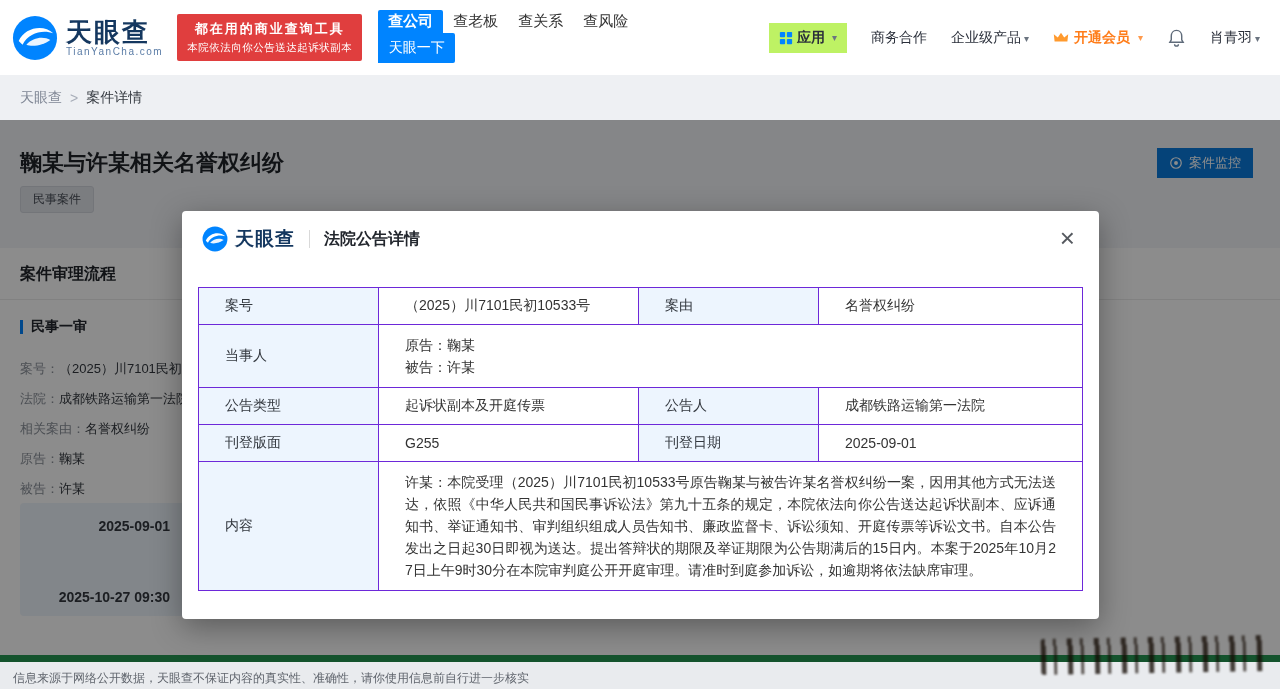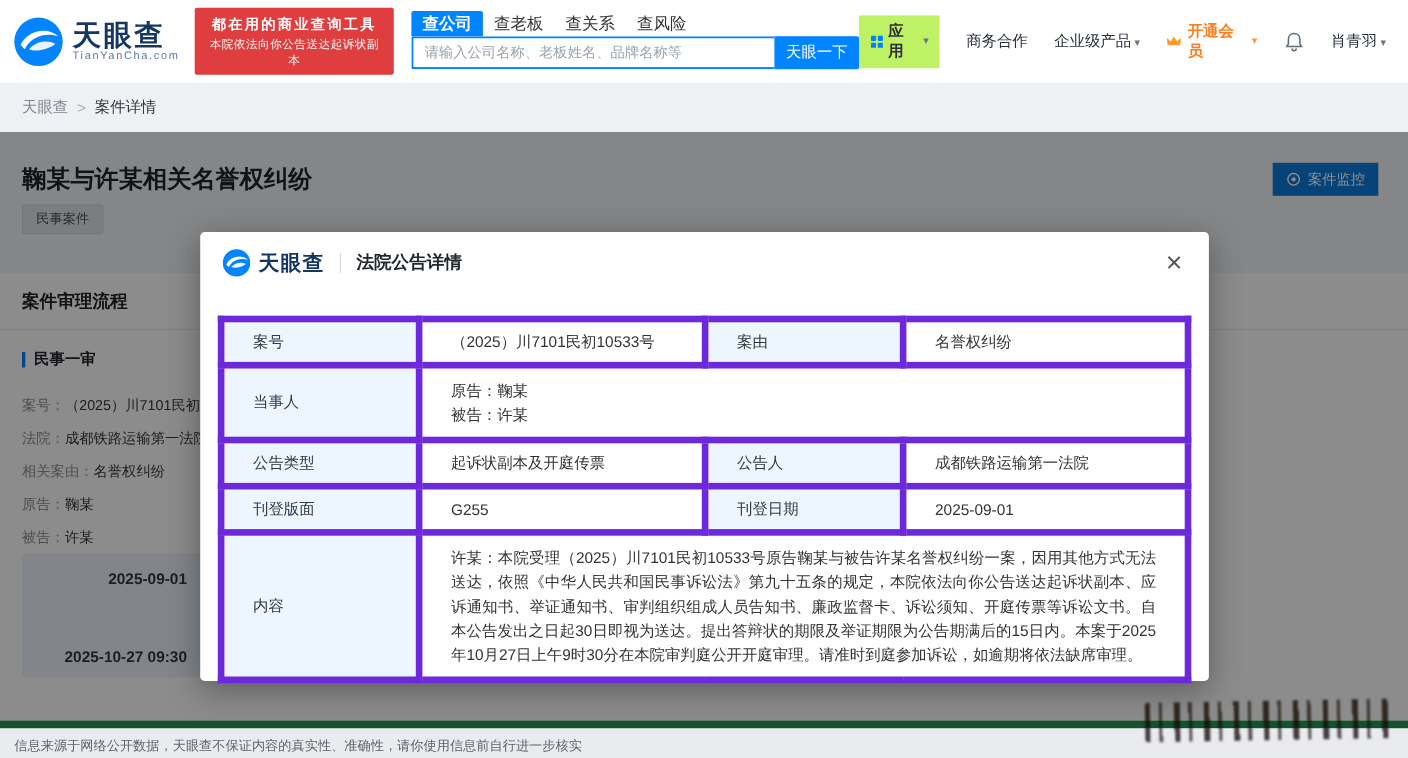--- a/index.html
+++ b/index.html
@@ -67,21 +67,21 @@
 
   .modal { position:absolute; left:182px; top:211px; width:917px; height:408px; background:#fff; border-radius:4px; box-shadow:0 8px 30px rgba(0,0,0,0.35); z-index:50; }
   .modal-header { display:flex; align-items:center; height:56px; padding:0 20px; }
   .m-logo { width:26px; height:26px; }
   .m-brand { font-size:19px; font-weight:800; color:#14375f; letter-spacing:1px; margin-left:7px; }
   .m-divider { width:1px; height:18px; background:#d9d9d9; margin:0 14px; }
   .m-title { font-size:16px; font-weight:700; color:#23272e; }
   .m-close { position:absolute; right:20px; top:13px; font-size:26px; font-weight:300; color:#55595f; cursor:pointer; line-height:28px; padding:0 4px; }
   .modal-body { padding:20px 16px 16px; }
   .detail-table { width:100%; border-collapse:collapse; table-layout:fixed; font-size:14px; color:#333; }
-  .detail-table td { border:6px solid #6d28d9; padding:9px 26px; vertical-align:middle; word-break:break-all; }
+  .detail-table td { border:1px solid #6d28d9; padding:9px 26px; vertical-align:middle; word-break:break-all; }
   td.lbl { background:#edf5fe; color:#33383f; }
   .val-line { line-height:22px; }
   .content-text { line-height:22px; text-align:justify; }
 
   
   .watermark { position:absolute; right:14px; bottom:16px; width:225px; height:36px; z-index:45;
     background:repeating-linear-gradient(89deg, rgba(22,13,6,0.92) 0 5px, rgba(22,13,6,0) 5px 13px, rgba(22,13,6,0.8) 13px 16px, rgba(22,13,6,0) 16px 27px);
     filter:blur(0.8px); transform:rotate(-1deg); opacity:0.85; border-radius:3px; }
 </style>
 </head>
@@ -108,21 +108,20 @@
     </div>
 
     <div class="search-area">
       <div class="search-tabs">
         <span class="stab active">查公司</span>
         <span class="stab">查老板</span>
         <span class="stab">查关系</span>
         <span class="stab">查风险</span>
       </div>
       <div class="search-row">
-        <input class="search-input" placeholder="请输入公司名称、老板姓名、品牌名称等" style="">
         <button class="search-btn">天眼一下</button>
       </div>
     </div>
 
     <div class="nav">
       <div class="apps-btn">
         <svg width="14" height="14" viewBox="0 0 16 16">
           <rect x="1" y="1" width="6" height="6" rx="1" fill="#0084ff"></rect>
           <rect x="9" y="1" width="6" height="6" rx="1" fill="#0084ff"></rect>
           <rect x="1" y="9" width="6" height="6" rx="1" fill="#0084ff"></rect>

